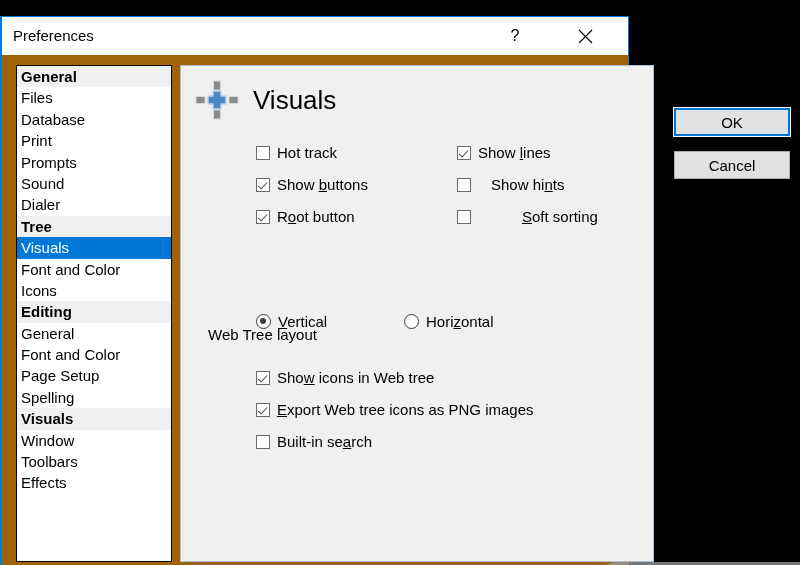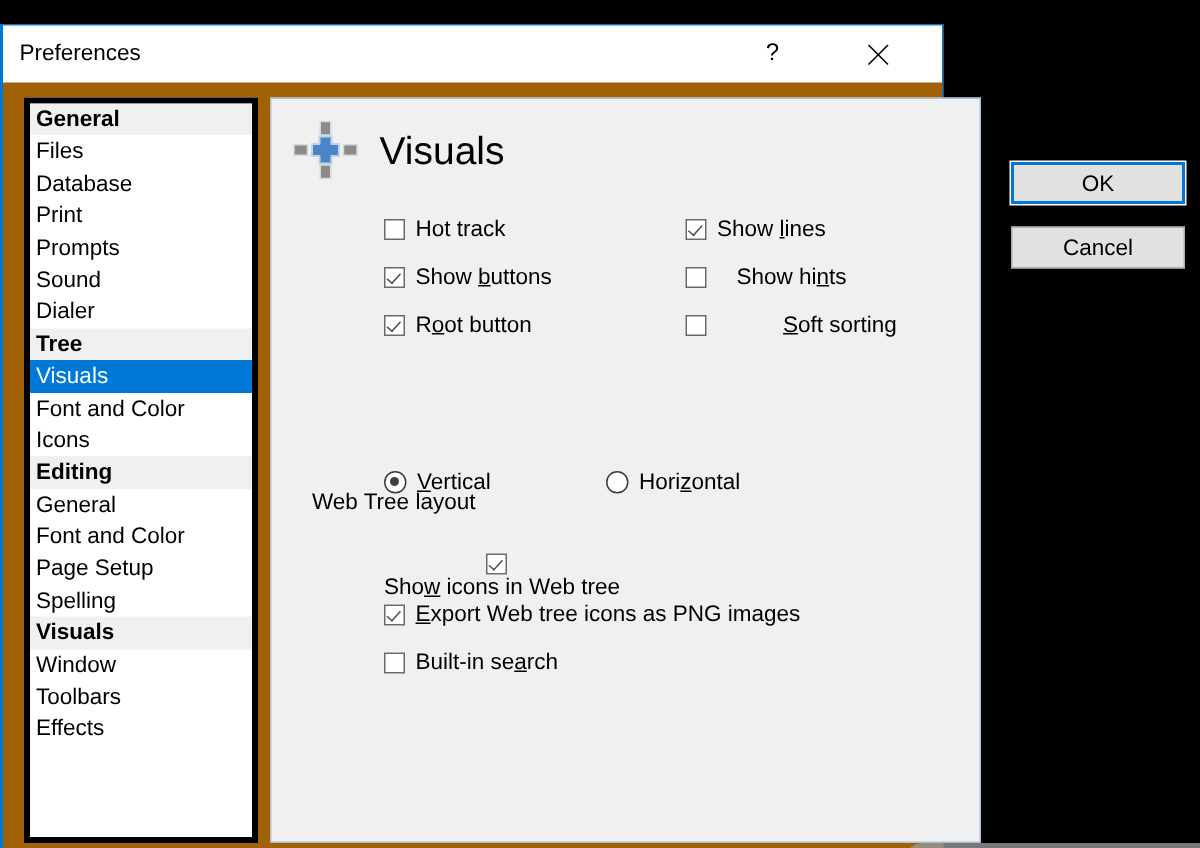--- a/index.html
+++ b/index.html
@@ -69,21 +69,21 @@
   }
 
   
   #category-panel {
     position: absolute;
     left: 14px;
     top: 48px;
     width: 156px;
     height: 497px;
     background: #ffffff;
-    border: 4px solid #000000;
+    border: 1px solid #000000;
     box-sizing: border-box;
     overflow: hidden;
   }
   .cat-item {
     height: 21.4px;
     line-height: 21.4px;
     padding: 0 0 0 4px;
     font-size: 15px;
     color: #000000;
     white-space: nowrap;
@@ -344,21 +344,21 @@
           <span class="radio selected"></span>
           <span><span class="acc">V</span><span>ertical</span></span>
         </div>
         <div class="opt-row" style="left: 175px; top: 247px;">
           <span class="radio"></span>
           <span><span>Hori</span><span class="acc">z</span><span>ontal</span></span>
         </div>
       </div>
 
     <div id="options-bottom">
-        <div class="opt-row" style="left: 27px; top: 303px; flex-direction: column;">
+        <div class="opt-row" style="left: 27px; top: 303px;">
           <span class="box checked"></span>
           <span><span>Sho</span><span class="acc">w</span><span> icons in Web tree</span></span>
         </div>
         <div class="opt-row" style="left: 27px; top: 335px;">
           <span class="box checked"></span>
           <span><span class="acc">E</span><span>xport Web tree icons as PNG images</span></span>
         </div>
         <div class="opt-row" style="left: 27px; top: 367px;">
           <span class="box"></span>
           <span><span>Built-in se</span><span class="acc">a</span><span>rch</span></span>

